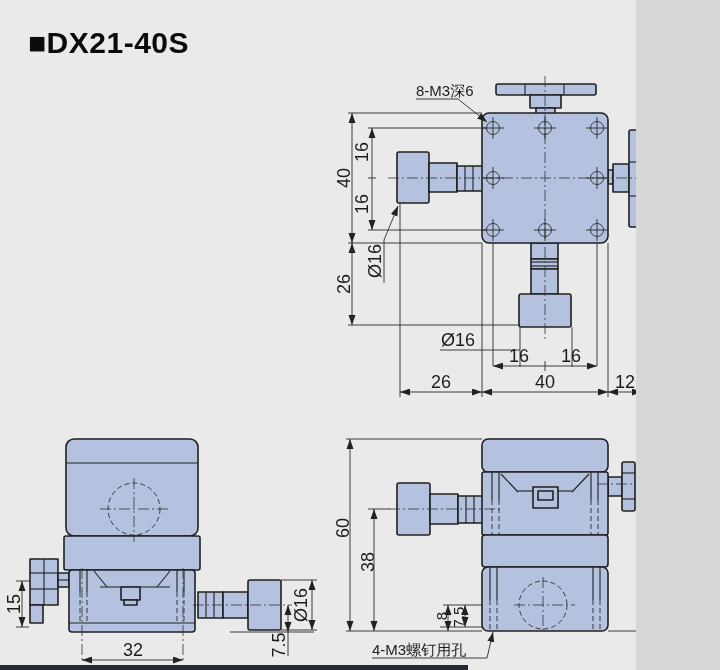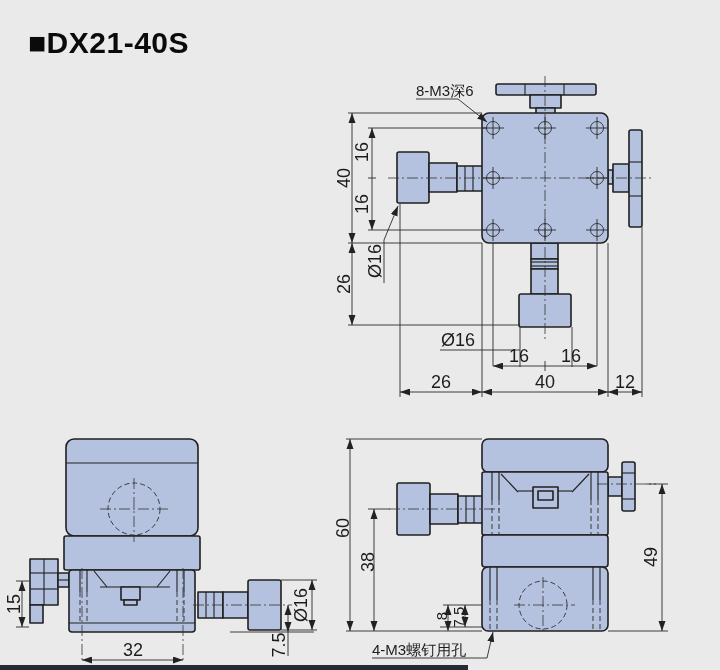--- a/index.html
+++ b/index.html
@@ -1,17 +1,17 @@
 <!DOCTYPE html>
 <html><head>
 <meta charset="utf-8">
 <style>
   html,body{margin:0;padding:0;background:#d7d7d7;}
   .canvas{
-    position:relative;width:720px;height:670px;background:#eaeaea;
+    position:relative;width:636px;height:670px;background:#eaeaea;
     font-family:"Liberation Sans","DejaVu Sans",sans-serif;overflow:hidden;
   }
   .title{
     position:absolute;left:28px;top:26px;font-size:30px;font-weight:600;
     color:#0b0b0b;letter-spacing:0.5px;
   }
   svg{position:absolute;left:0;top:0;}
   .part{fill:#b4c2df;stroke:#202020;stroke-width:1.6;stroke-linejoin:round;}
   .edge{stroke:#202020;stroke-width:1.1;fill:none;}
   .thin{stroke:#2a2a2a;stroke-width:0.9;fill:none;}

